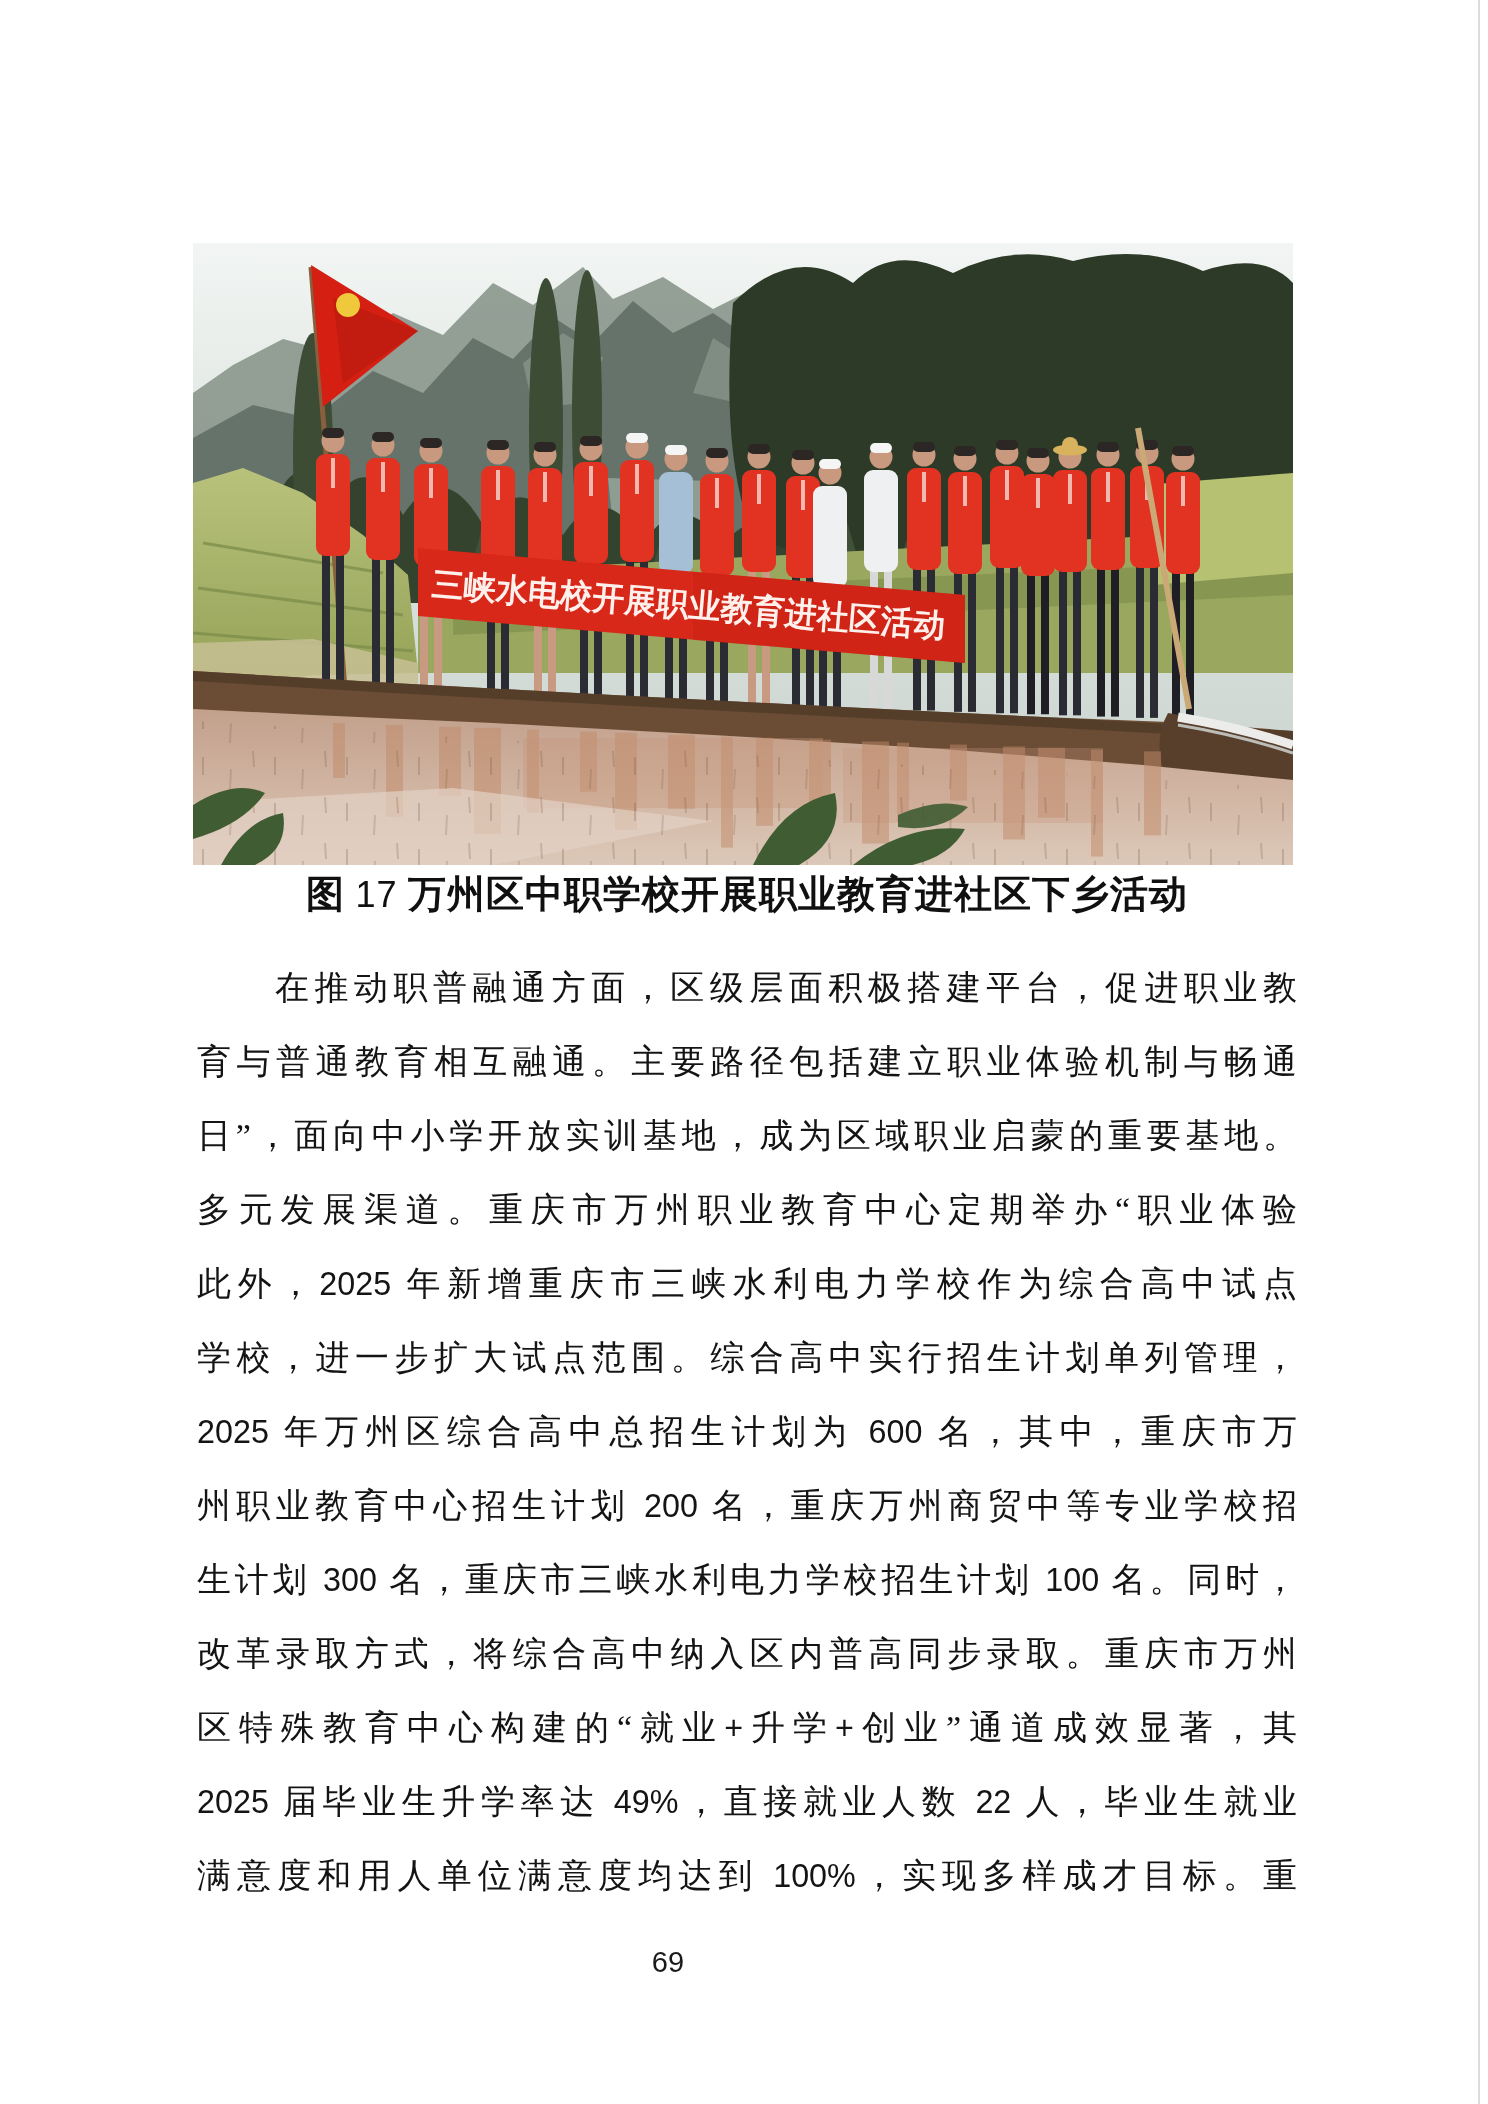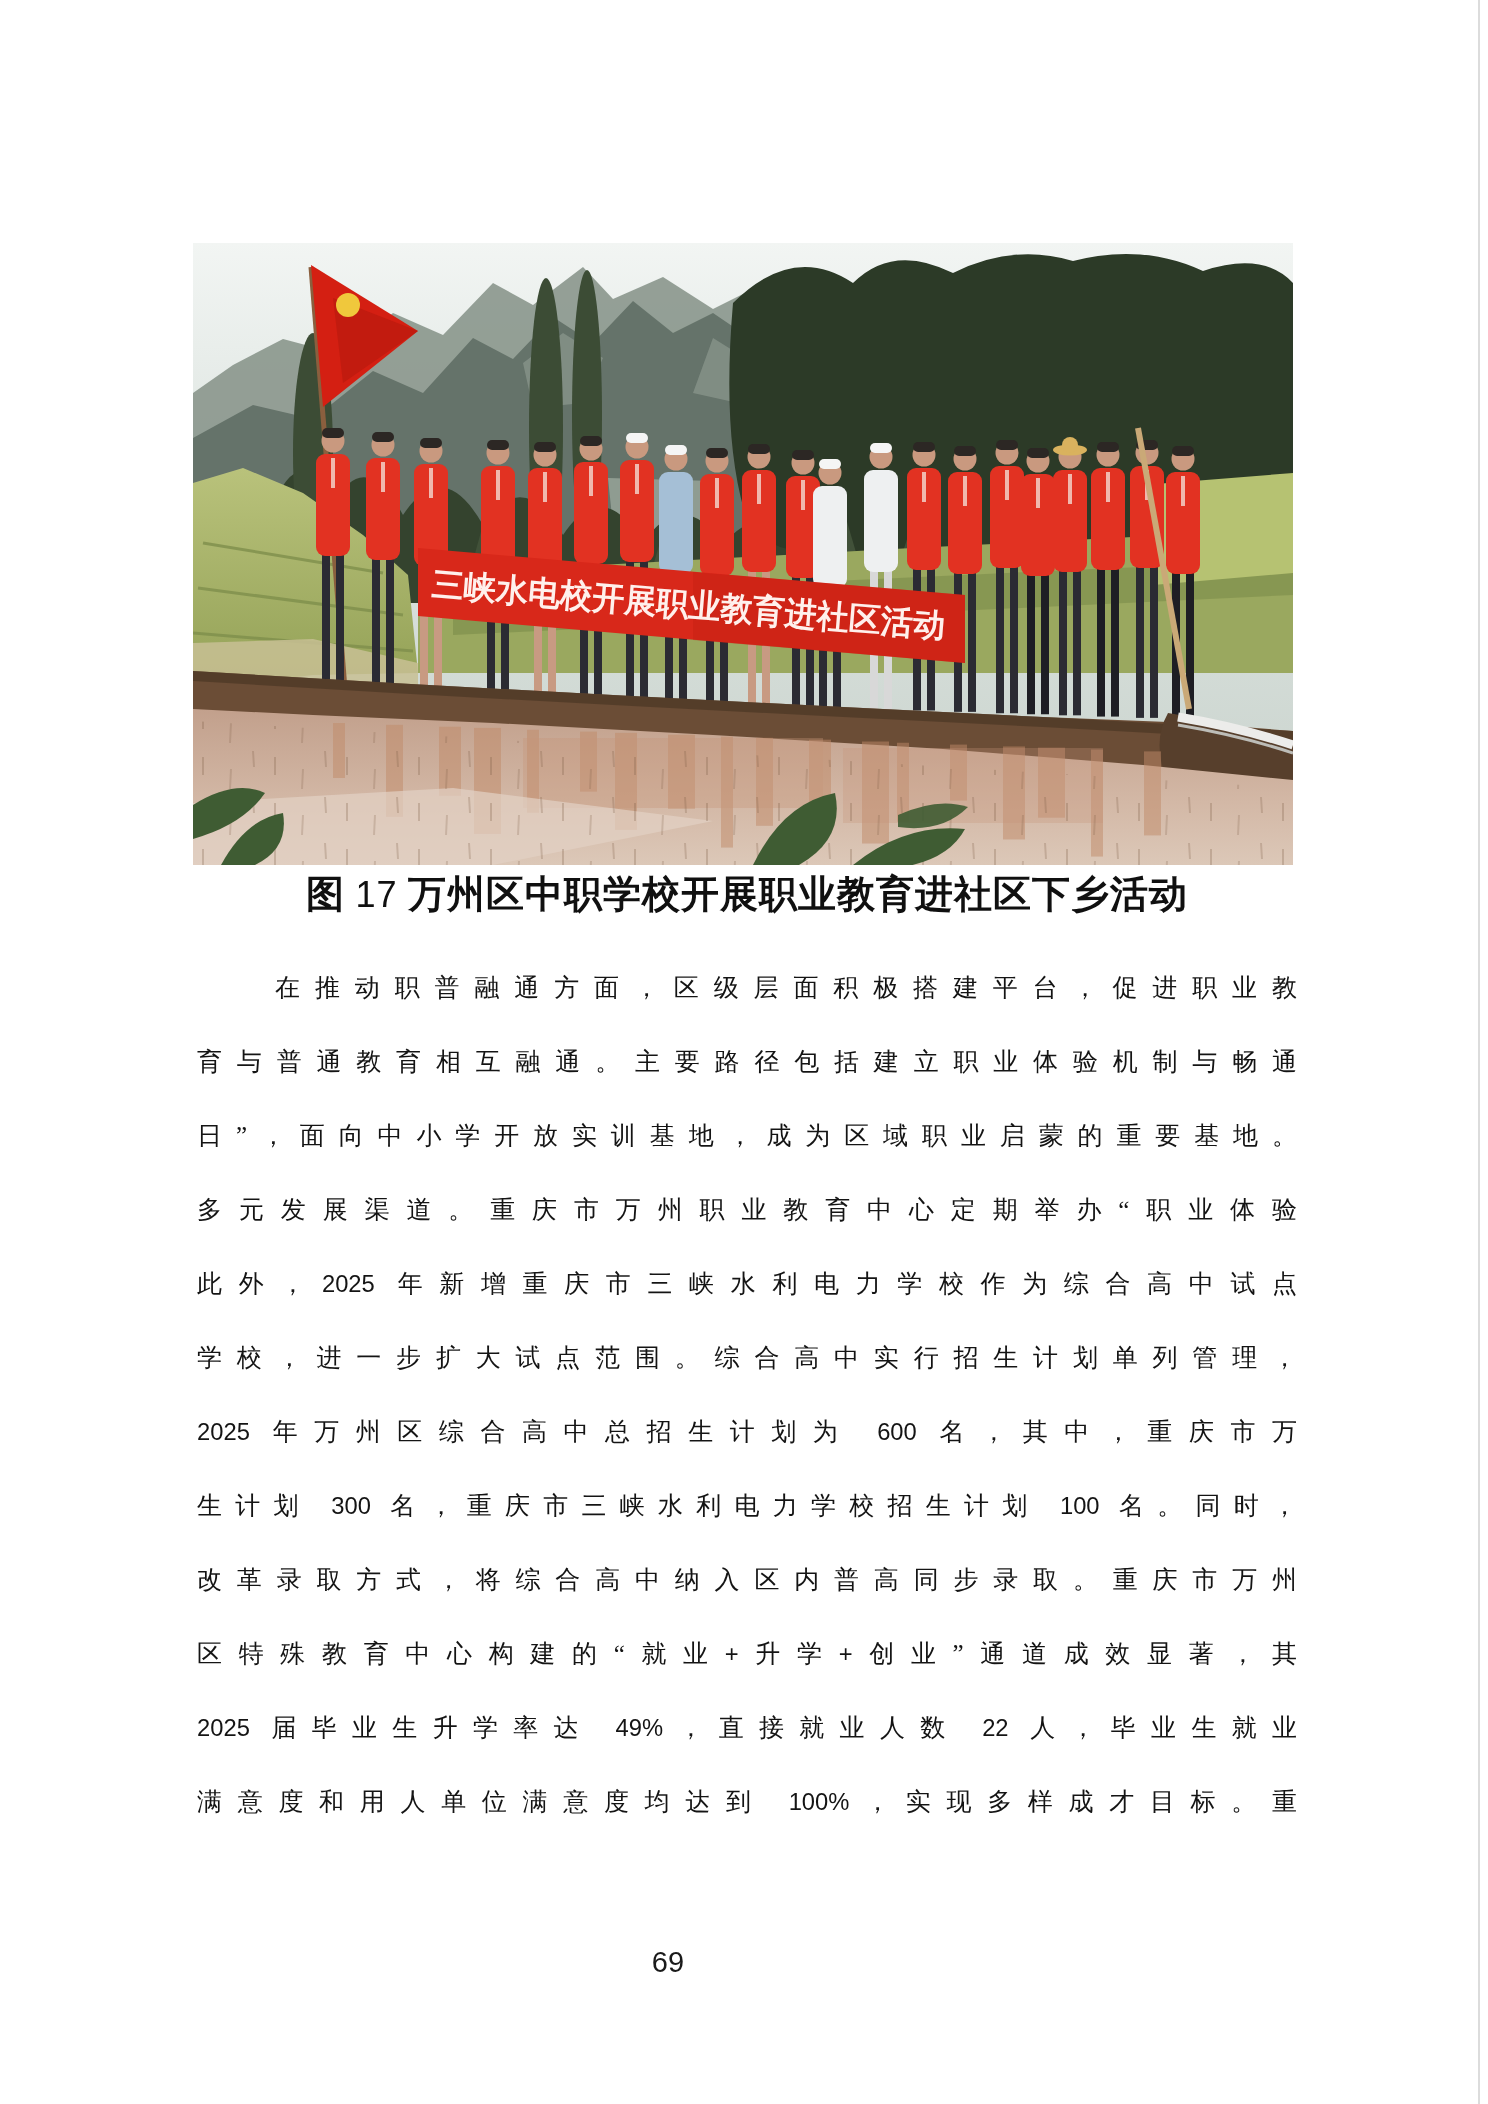--- a/index.html
+++ b/index.html
@@ -8,21 +8,21 @@
     font-family:"Liberation Serif", serif;overflow:hidden;
   }
   .photo{position:absolute;left:193px;top:243px;width:1100px;height:622px;}
   .photo svg{display:block;width:100%;height:100%;}
   .caption{
     position:absolute;left:197px;top:869px;width:1100px;text-align:center;
     font-weight:700;font-size:38px;color:#101010;letter-spacing:1px;
   }
   .bodytext{
     position:absolute;left:197px;top:951px;width:1100px;
-    font-size:25px;line-height:74px;color:#141414;
+    font-size:34px;line-height:74px;color:#141414;
   }
   .body-line{
     height:74px;text-align:justify;text-align-last:justify;
   }
   .body-line.indent{text-indent:78px;}
   .num{font-family:"Liberation Sans", sans-serif;font-weight:400;font-size:0.95em;}
   .caption .num{font-family:"Liberation Sans", sans-serif;}
   .pagenum{
     position:absolute;left:0;top:1946px;width:1336px;text-align:center;
     font-size:29px;color:#1a1a1a;font-family:"Liberation Sans", sans-serif;
@@ -284,20 +284,21 @@
 <div class="caption">图 <span class="num">17</span> 万州区中职学校开展职业教育进社区下乡活动</div>
 
 <div class="bodytext">
   <div class="body-line indent">在推动职普融通方面，区级层面积极搭建平台，促进职业教</div>
   <div class="body-line">育与普通教育相互融通。主要路径包括建立职业体验机制与畅通</div>
   <div class="body-line">日”，面向中小学开放实训基地，成为区域职业启蒙的重要基地。</div>
   <div class="body-line">多元发展渠道。重庆市万州职业教育中心定期举办“职业体验</div>
   <div class="body-line">此外，<span class="num">2025</span> 年新增重庆市三峡水利电力学校作为综合高中试点</div>
   <div class="body-line">学校，进一步扩大试点范围。综合高中实行招生计划单列管理，</div>
   <div class="body-line"><span class="num">2025</span> 年万州区综合高中总招生计划为 <span class="num">600</span> 名，其中，重庆市万</div>
+  <div class="body-line">州职业教育中心招生计划 <span class="num">200</span> 名，重庆万州商贸中等专业学校招</div>
   <div class="body-line">生计划 <span class="num">300</span> 名，重庆市三峡水利电力学校招生计划 <span class="num">100</span> 名。同时，</div>
   <div class="body-line">改革录取方式，将综合高中纳入区内普高同步录取。重庆市万州</div>
   <div class="body-line">区特殊教育中心构建的“就业<span class="num">+</span>升学<span class="num">+</span>创业”通道成效显著，其</div>
   <div class="body-line"><span class="num">2025</span> 届毕业生升学率达 <span class="num">49%</span>，直接就业人数 <span class="num">22</span> 人，毕业生就业</div>
   <div class="body-line">满意度和用人单位满意度均达到 <span class="num">100%</span>，实现多样成才目标。重</div>
 </div>
 
 <div class="pagenum">69</div>
 
 <div class="scan-edge"></div>

